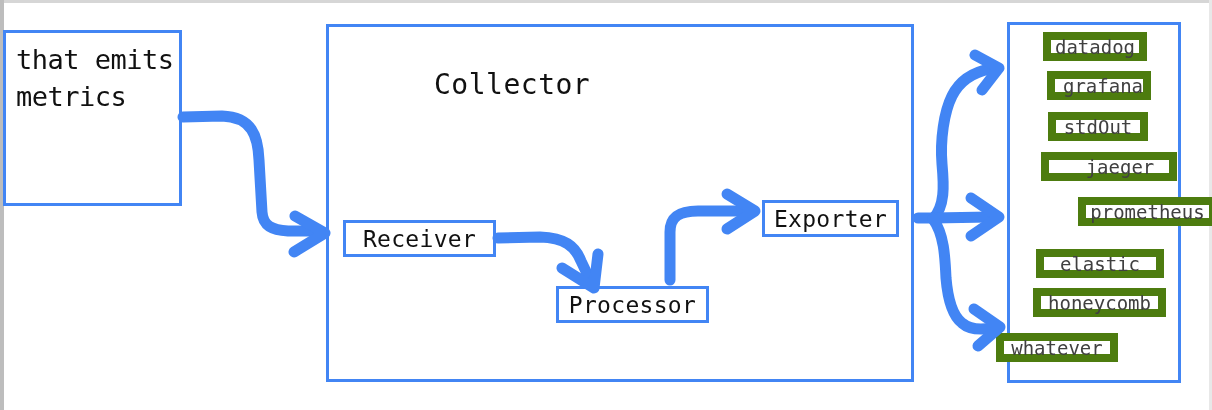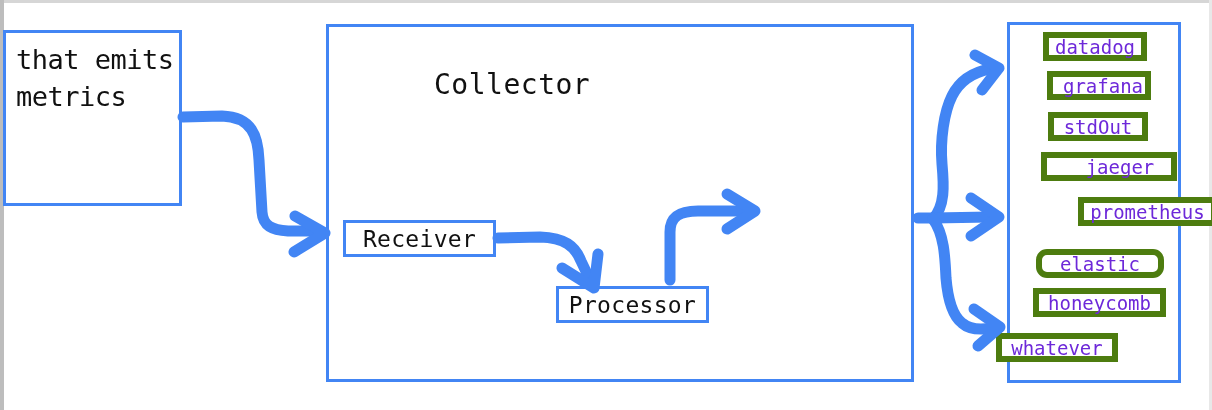--- a/index.html
+++ b/index.html
@@ -103,26 +103,26 @@
     top: 22px;
     width: 174px;
     height: 361px;
     border-width: 3px;
     display: block;
   }
   .backend-box {
     position: absolute;
     box-sizing: border-box;
     background: #ffffff;
-    border: 6px solid #4d7c0f;
+    border: 8px solid #4d7c0f;
     display: flex;
     align-items: center;
     justify-content: center;
     font-size: 19px;
-    color: #6d28d9;
+    color: #404040;
     white-space: nowrap;
     height: 29px;
     letter-spacing: 0px;
   }
 
   svg.arrows {
     position: absolute;
     left: 0; top: 0;
     width: 1212px; height: 410px;
     pointer-events: none;
@@ -143,40 +143,43 @@
   </div>
 
   <div class="box" id="collector-box"></div>
   <div id="collector-title">Collector</div>
 
   <div class="box" id="receiver-box">
     <span>Receiver</span>
   </div>
   <div class="box" id="processor-box">
     <span>Processor</span>
+  </div>
+  <div class="box" id="exporter-box">
+    <span>Exporter</span>
   </div>
 
   <div class="box" id="backends-panel"></div>
   <div id="backends-list">
       <div class="backend-box" style="left: 1043px; top: 32px; width: 104px;">
         <span>datadog</span>
       </div>
       <div class="backend-box" style="left: 1047px; top: 71px; width: 104px; padding-left: 8px;">
         <span>grafana</span>
       </div>
       <div class="backend-box" style="left: 1048px; top: 112px; width: 100px;">
         <span>stdOut</span>
       </div>
       <div class="backend-box" style="left: 1041px; top: 152px; width: 136px; padding-left: 22px;">
         <span>jaeger</span>
       </div>
       <div class="backend-box" style="left: 1034px; top: 197px; width: 139px; margin-left: 44px;">
         <span>prometheus</span>
       </div>
-      <div class="backend-box" style="left: 1036px; top: 249px; width: 128px; border-radius: 11px;">
+      <div class="backend-box" style="left: 1036px; top: 249px; width: 128px;">
         <span>elastic</span>
       </div>
       <div class="backend-box" style="left: 1033px; top: 288px; width: 133px;">
         <span>honeycomb</span>
       </div>
       <div class="backend-box" style="left: 996px; top: 333px; width: 122px;">
         <span>whatever</span>
       </div>
     </div>
 

